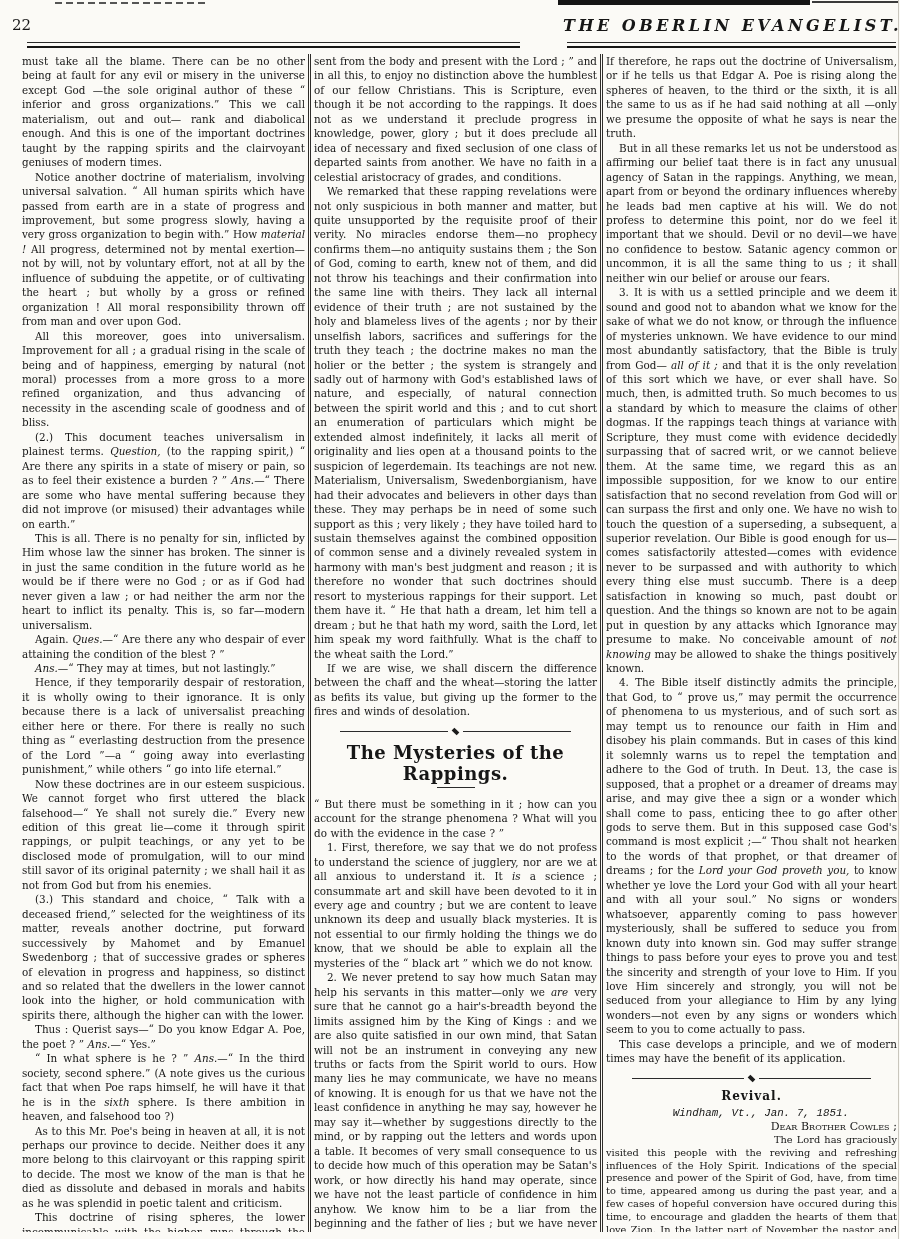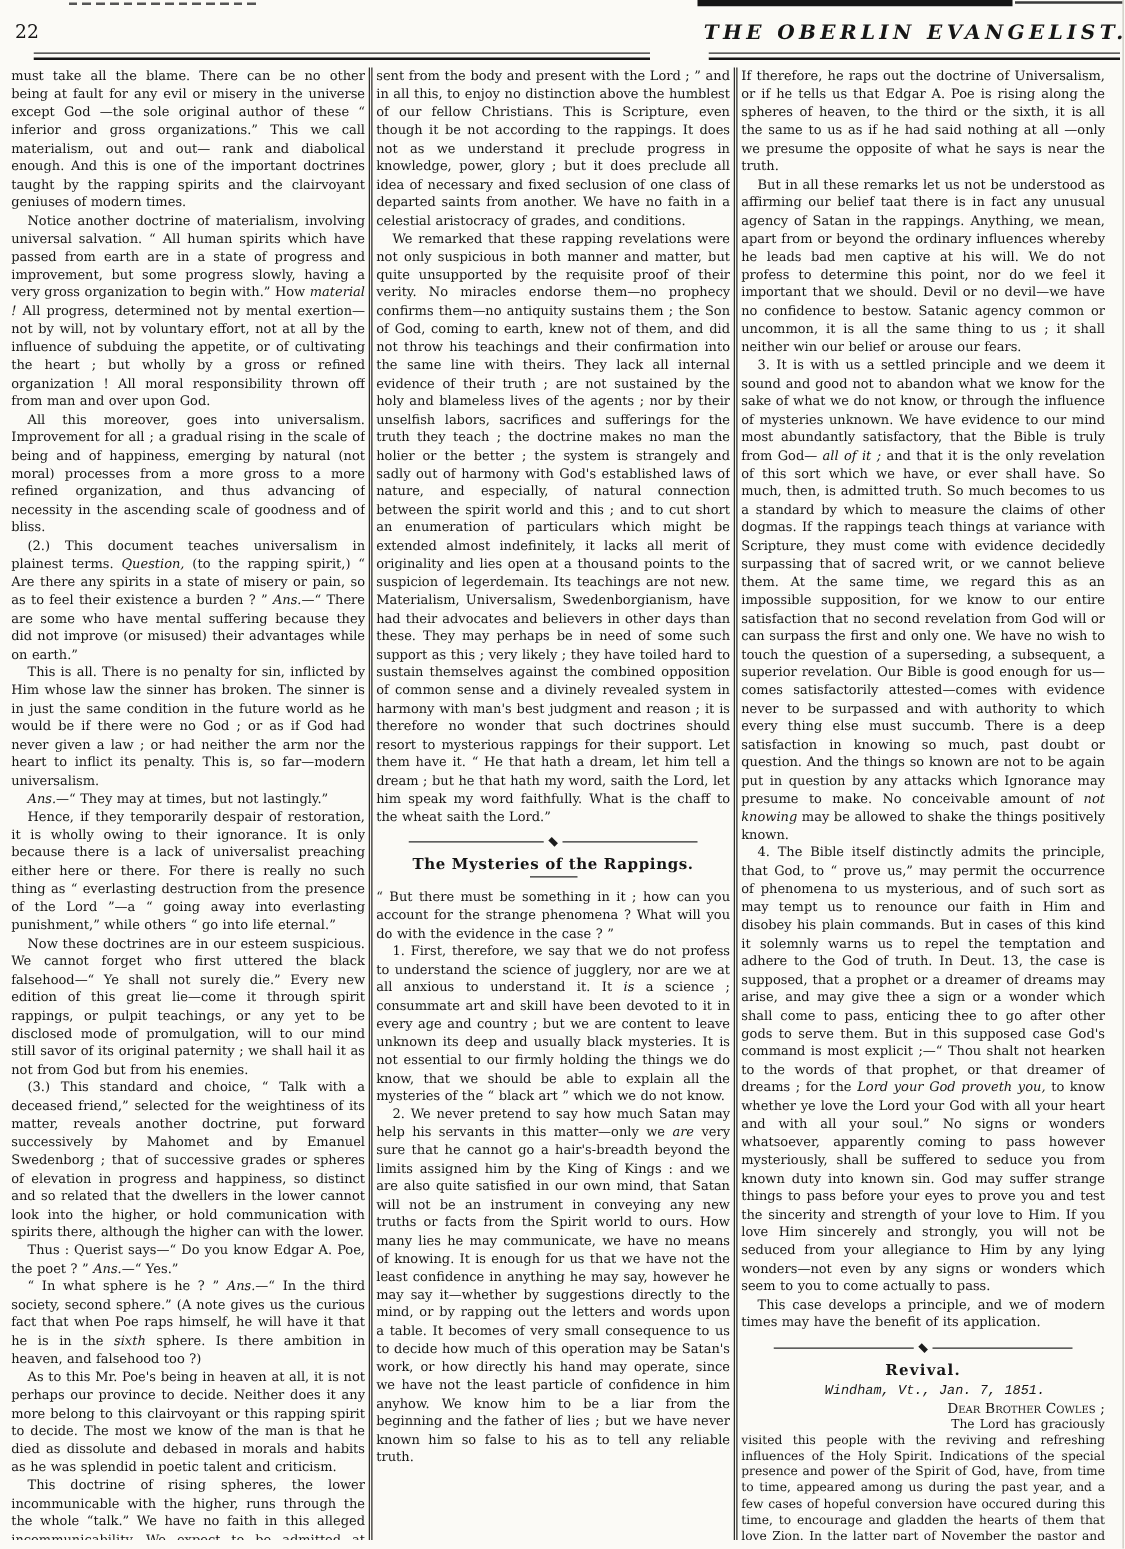--- a/index.html
+++ b/index.html
@@ -18,37 +18,37 @@
   .edge-rule{position:absolute;right:1px;top:0;width:1px;height:1239px;background:#c9c6bd;}
 
   .header-row{position:relative;height:44px;}
   .page-number{position:absolute;left:12px;top:16px;font-weight:normal;font-size:15px;}
   .masthead{position:absolute;left:563px;top:16px;width:296px;text-align:center;
     font-weight:bold;font-size:16px;letter-spacing:3.5px;white-space:nowrap;font-style:italic;}
   .hrule{position:absolute;top:42px;height:3px;border-top:1px solid #2a2a2a;border-bottom:2px solid #161616;}
   .hrule.left{left:27px;width:493px;}
   .hrule.right{left:567px;width:329px;}
 
-  .columns{position:absolute;left:9px;top:54px;display:flex;height:1178px;}
+  .columns{position:absolute;left:22px;top:54px;display:flex;height:1178px;}
   .col{overflow:hidden;height:1178px;}
   .col1{width:283px;}
   .col2{width:283px;}
   .col3{width:291px;}
   .gutter{flex:0 0 auto;width:1px;border-left:3px double #2e2c29;height:1178px;margin:0 2px 0 3px;}
 
   p{margin:0;text-indent:13px;text-align:justify;
     font-size:10.4px;line-height:14.45px;word-spacing:0.3px;}
   p.noindent{text-indent:0;}
   p i{font-style:italic;}
 
   .divider{display:flex;align-items:center;justify-content:center;margin:9px 26px 7px 26px;}
   .divider .line{flex:1;border-top:1px solid #2b2b2b;height:0;}
   .divider .diamond{width:7px;height:7px;background:#1c1c1c;transform:rotate(45deg) scaleY(.55);margin:0 4px;}
 
-  .article-head{text-align:center;font-weight:bold;font-size:12px;margin:4px 0 2px 0;letter-spacing:0.5px;}
+  .article-head{text-align:center;font-weight:bold;font-size:18px;margin:4px 0 2px 0;letter-spacing:0.5px;}
   .head-rule{width:38px;border-top:1px solid #2b2b2b;margin:3px auto 9px auto;}
 
   .revival-head{text-align:center;font-weight:bold;font-size:12px;margin:4px 0 3px 0;letter-spacing:1px;}
   .dateline{text-align:right;padding-right:48px;font-style:italic;font-size:10.8px;line-height:14px;text-indent:0;font-family:Liberation Mono, monospace;}
   .salutation{font-variant:small-caps;font-size:11px;line-height:14px;text-indent:6px;text-align:right;}
   .letter-body{font-size:9.8px;line-height:12.9px;text-indent:168px;text-align:justify;}
 </style>
 </head>
 <body>
 
@@ -67,35 +67,37 @@
   </div>
 
   <div class="columns">
 
     <div class="col col1">
       <p class="noindent">must take all the blame.  There can be no other being at fault for any evil or misery in the universe except God —the sole original author of these “ inferior and gross organizations.”   This we call materialism, out and out— rank and diabolical enough.  And this is one of the important doctrines taught by the rapping spirits and the clairvoyant geniuses of modern times.</p>
       <p>Notice another doctrine of materialism, involving universal salvation.  “ All human spirits which have passed from earth are in a state of progress and improvement, but some progress slowly, having a very gross organization to begin with.”  How <i>material !</i>  All progress, determined not by mental exertion—not by will, not by voluntary effort, not at all by the influence of subduing the appetite, or of cultivating the heart ;  but wholly by a gross or refined organization !   All moral responsibility thrown off from man and over upon God.</p>
       <p>All this moreover, goes into universalism.  Improvement for all ;  a gradual rising in the scale of being and of happiness, emerging by natural (not moral) processes from a more gross to a more refined organization, and thus advancing of necessity in the ascending scale of goodness and of bliss.</p>
       <p>(2.) This document teaches universalism in plainest terms.  <i>Question,</i> (to the rapping spirit,) “ Are there any spirits in a state of misery or pain, so as to feel their existence  a  burden ? ”   <i>Ans.</i>—“ There are some who have mental suffering because they did not improve (or misused) their advantages while on earth.”</p>
       <p>This is all.  There is no penalty for sin, inflicted by Him whose law the sinner has broken.  The sinner is in just the same condition in the future world as he would be if there were no God ;  or as if God had never given a law ;  or had neither the arm nor the heart to inflict its penalty.  This is, so far—modern universalism.</p>
+      <p>Again.  <i>Ques.</i>—“ Are there any who despair of ever attaining the condition of the blest ? ”</p>
       <p><i>Ans.</i>—“ They may at times, but not lastingly.”</p>
       <p>Hence, if they temporarily despair of restoration, it is wholly owing to their ignorance.  It is only because there is a lack of universalist preaching either here or there.  For there is really no such thing as “ everlasting destruction from the presence of the Lord ”—a “ going away into everlasting punishment,” while others “ go into life eternal.”</p>
       <p>Now these doctrines are in our esteem suspicious.  We cannot forget who first uttered the black falsehood—“ Ye shall not surely die.”  Every new edition of this great lie—come it through spirit rappings, or pulpit teachings, or any yet to be disclosed mode of promulgation, will to our mind still savor of its original paternity ;  we shall hail it as not from God but from his enemies.</p>
       <p>(3.)  This standard and choice, “ Talk with a deceased friend,” selected for the weightiness of its matter, reveals another doctrine, put forward successively by Mahomet and by Emanuel Swedenborg ;  that of successive grades or spheres of elevation in progress and happiness, so distinct and so related that the dwellers in the lower cannot look into the higher, or hold communication with spirits there, although the higher can with the lower.</p>
       <p>Thus :  Querist says—“ Do you know Edgar A. Poe, the poet ? ”   <i>Ans.</i>—“ Yes.”</p>
       <p>“ In what sphere is he ? ”   <i>Ans.</i>—“ In the third society, second sphere.”   (A note gives us the curious fact that when Poe raps himself, he will have it that he is in the <i>sixth</i> sphere.  Is there ambition in heaven, and falsehood too ?)</p>
       <p>As to this Mr. Poe's being in heaven at all, it is not perhaps our province to decide.  Neither does it any more belong to this clairvoyant or this rapping spirit to decide.  The most we know of the man is that he died as dissolute and debased in morals and habits as he was splendid in poetic talent and criticism.</p>
       <p>This doctrine of rising spheres, the lower incommunicable with the higher, runs through the the whole “talk.” We have no faith in this alleged incommunicability. We expect to be admitted at death into “ paradise,”—to “ see ” Jesus there—to be “ with Him ” there—to be “ab-</p>
     </div>
 
     <div class="gutter"></div>
 
     <div class="col col2">
       <p class="noindent">sent from the body and present with the Lord ; ” and in all this, to enjoy no distinction above the humblest of our fellow Christians.  This is Scripture, even though it be not according to the rappings.  It does not as we understand it preclude progress in knowledge, power, glory ; but it does preclude all idea of necessary and fixed seclusion of one class of departed saints from another.  We have no faith in a celestial aristocracy of grades, and conditions.</p>
       <p>We remarked that these rapping revelations were not only suspicious in both manner and matter, but quite unsupported by the requisite proof of their verity.  No miracles endorse them—no prophecy confirms them—no antiquity sustains them ;  the Son of God, coming to earth, knew not of them, and did not throw his teachings and their confirmation into the same line with theirs. They lack all internal evidence of their truth ;  are not sustained by the holy and blameless lives of the agents ; nor by their unselfish labors, sacrifices and sufferings for the truth they teach ;  the doctrine makes no man the holier or the better ;  the system is strangely and sadly out of harmony with God's established laws of nature, and especially, of natural connection between the spirit world and this ;  and to cut short an enumeration of particulars which might be extended almost indefinitely, it lacks all merit of originality and lies open at a thousand points to the suspicion of legerdemain.  Its teachings are not new.  Materialism, Universalism, Swedenborgianism, have had their advocates and believers in other days than these.  They may perhaps be in need of some such support as this ;  very likely ;  they have toiled hard to sustain themselves against the combined opposition of common sense and a divinely revealed system in harmony with man's best judgment and reason ;  it is therefore no wonder that such doctrines should resort to mysterious rappings for their support.   Let them have it.   “ He that hath a dream, let him tell a dream ;  but he that hath my word, saith the Lord, let him speak my word faithfully.   What is the chaff to the wheat saith the Lord.”</p>
+      <p>If we are wise, we shall discern the difference between the chaff and the wheat—storing the latter  as befits its value, but giving up the former to the fires and winds of desolation.</p>
       <div class="divider">
         <span class="line"></span>
         <span class="diamond"></span>
         <span class="line"></span>
       </div>
       <div class="article-head">The Mysteries of the Rappings.</div>
       <div class="head-rule"></div>
       <p class="noindent">“ But there must be something in it ;  how can you account for the strange phenomena ?   What will you do with the evidence in the case ? ”</p>
       <p>1. First, therefore, we say that we do not profess to understand the science of jugglery, nor are we at all anxious to understand it.  It <i>is</i> a science ;  consummate art and skill have been devoted to it in every age and country ;  but we are content to leave unknown its deep and usually black mysteries.  It is not essential to our firmly holding the things we do know, that we should be able to explain all the mysteries of the “ black art ” which we do not know.</p>
       <p>2. We never pretend to say how much Satan may help his servants in this matter—only we <i>are</i> very sure that he cannot go a hair's-breadth beyond the limits assigned him by the King of Kings :  and we are also quite satisfied in our own mind, that Satan will not be an instrument in conveying any new truths or facts from the Spirit world to ours.  How many lies he may communicate, we have no means of knowing.  It is enough for us that we have not the least confidence in anything he may say, however he may say it—whether by suggestions directly to the mind, or by rapping out the letters and words upon a table.  It becomes of very small consequence to us to decide how much of this operation may be Satan's work, or how directly his hand may operate, since we have not the least particle of confidence in him anyhow.   We know him to be a liar from the beginning and the father of lies ;  but we have never known him so false to his  as to tell any reliable truth.</p>

